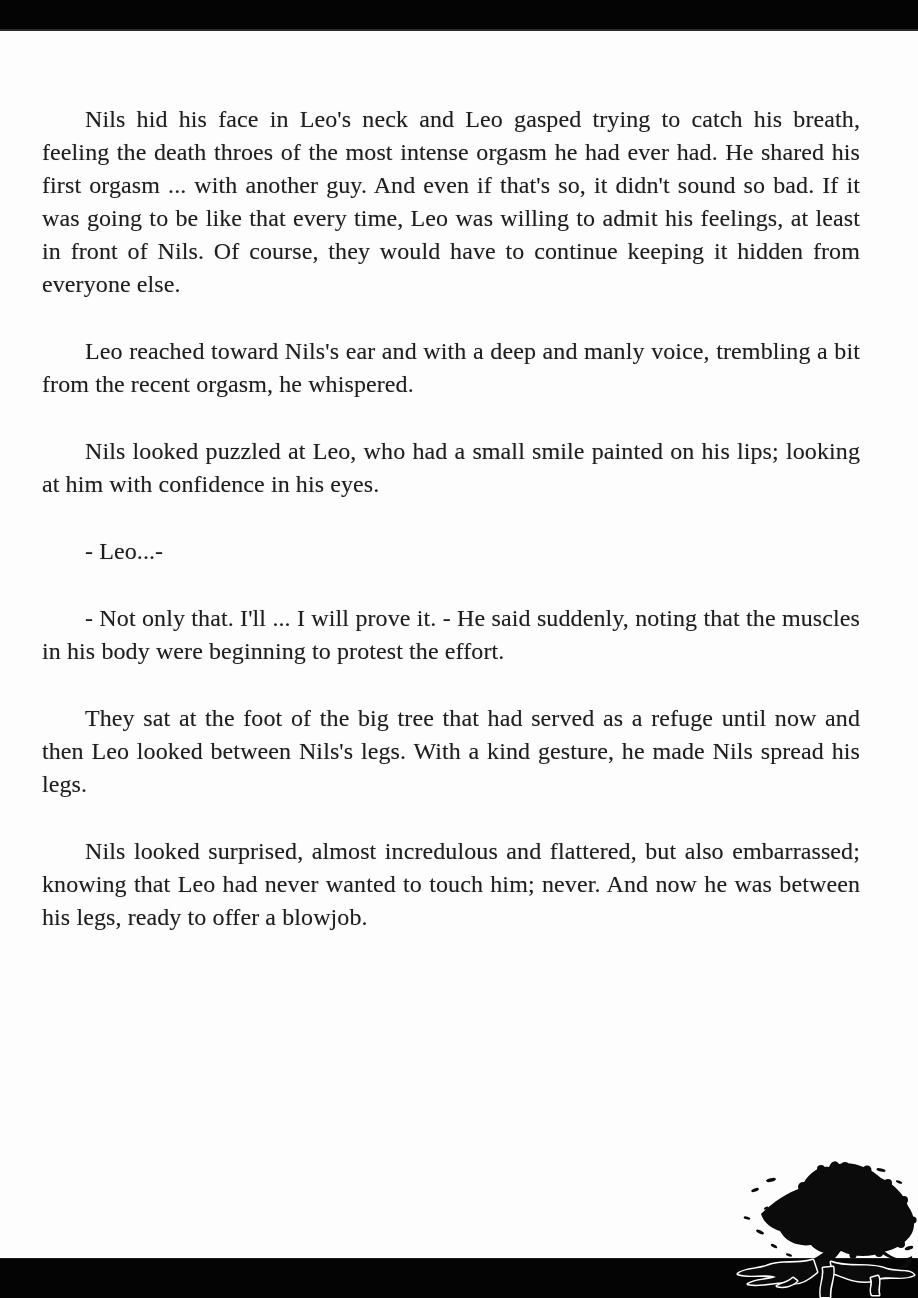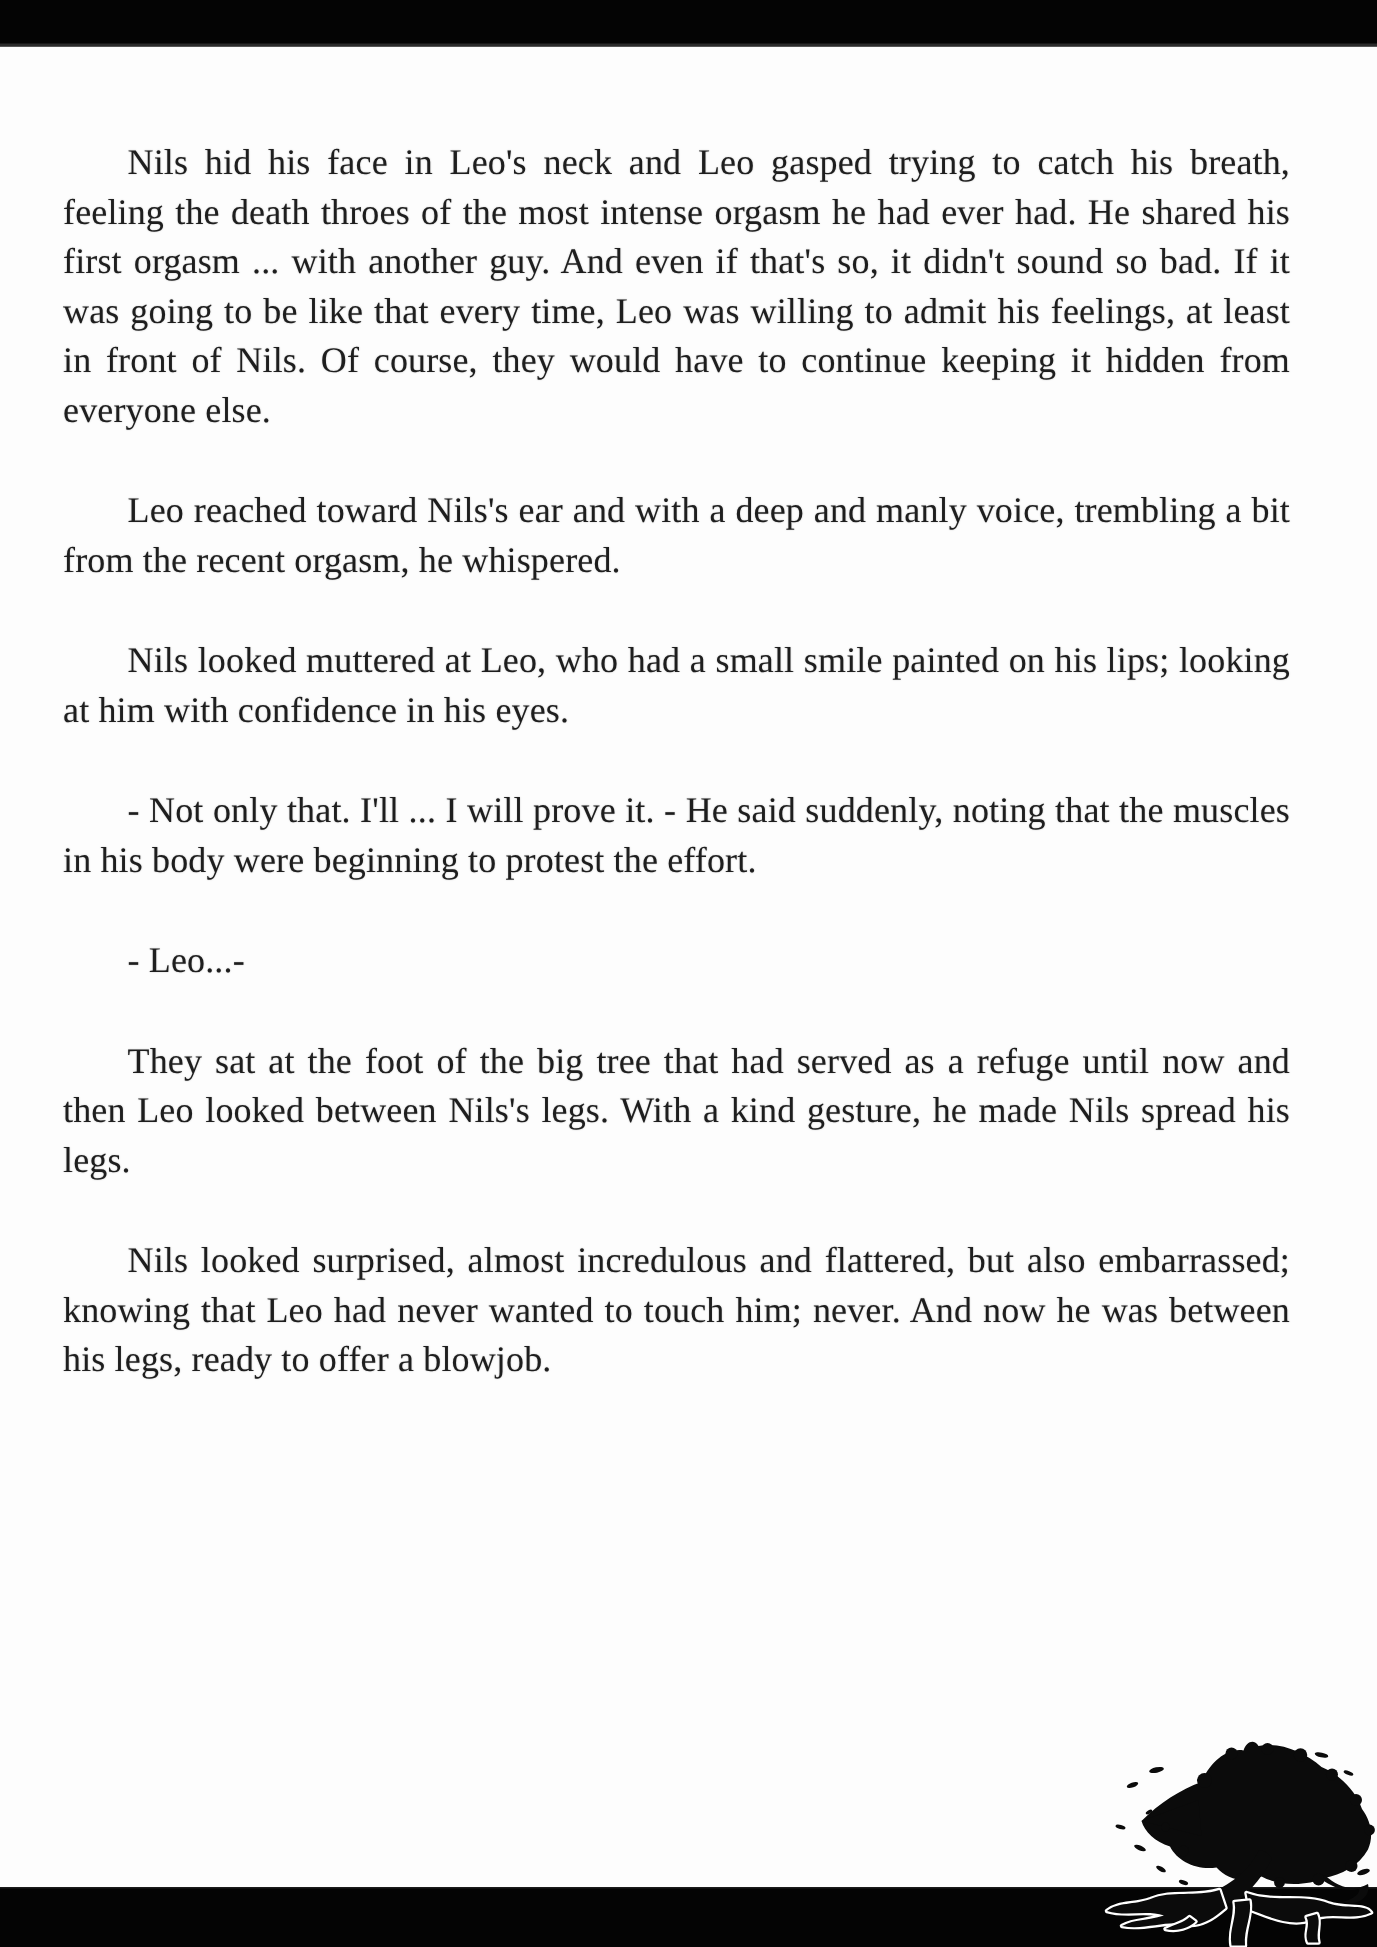--- a/index.html
+++ b/index.html
@@ -15,21 +15,21 @@
     position: absolute;
     left: 0;
     width: 100%;
     background: #040404;
     z-index: 1;
   }
   .bar-top { top: 0; height: 29px; border-bottom: 2px solid #2b2b2b; }
   .bar-bottom { bottom: 0; height: 39px; border-top: 1px solid #1c1c1c; }
   .text-block {
     position: absolute;
-    top: 93px;
+    top: 103px;
     left: 42px;
     width: 818px;
     z-index: 2;
   }
   .text-block p {
     margin: 0 0 34px 0;
     font-size: 24px;
     line-height: 33px;
     color: #1e1e1e;
     text-align: justify;
@@ -49,23 +49,23 @@
 </head>
 <body>
 
 <div class="page">
 
   <div class="bar bar-top"></div>
 
   <div class="text-block">
     <p>Nils hid his face in Leo's neck and Leo gasped trying to catch his breath, feeling the death throes of the most intense orgasm he had ever had. He shared his first orgasm ... with another guy. And even if that's so, it didn't sound so bad. If it was going to be like that every time, Leo was willing to admit his feelings, at least in front of Nils. Of course, they would have to continue keeping it hidden from everyone else.</p>
     <p>Leo reached toward Nils's ear and with a deep and manly voice, trembling a bit from the recent orgasm, he whispered.</p>
-    <p>Nils looked muttered at Leo, who had a small smile painted on his lips; looking at him with confidence in his eyes.</p>
+    <p>Nils looked puzzled at Leo, who had a small smile painted on his lips; looking at him with confidence in his eyes.</p>
+    <p>- Leo...-</p>
     <p>- Not only that. I'll ... I will prove it. - He said suddenly, noting that the muscles in his body were beginning to protest the effort.</p>
-    <p>- Leo...-</p>
     <p>They sat at the foot of the big tree that had served as a refuge until now and then Leo looked between Nils's legs. With a kind gesture, he made Nils spread his legs.</p>
     <p>Nils looked surprised, almost incredulous and flattered, but also embarrassed; knowing that Leo had never wanted to touch him; never. And now he was between his legs, ready to offer a blowjob.</p>
   </div>
 
   <div class="bar bar-bottom"></div>
 
   <svg class="tree-logo" viewBox="0 0 185 142" xmlns="http://www.w3.org/2000/svg">
 
     <g fill="#0b0b0b">
       <ellipse cx="22" cy="34" rx="4" ry="1.6" transform="rotate(-20 22 34)"></ellipse>

